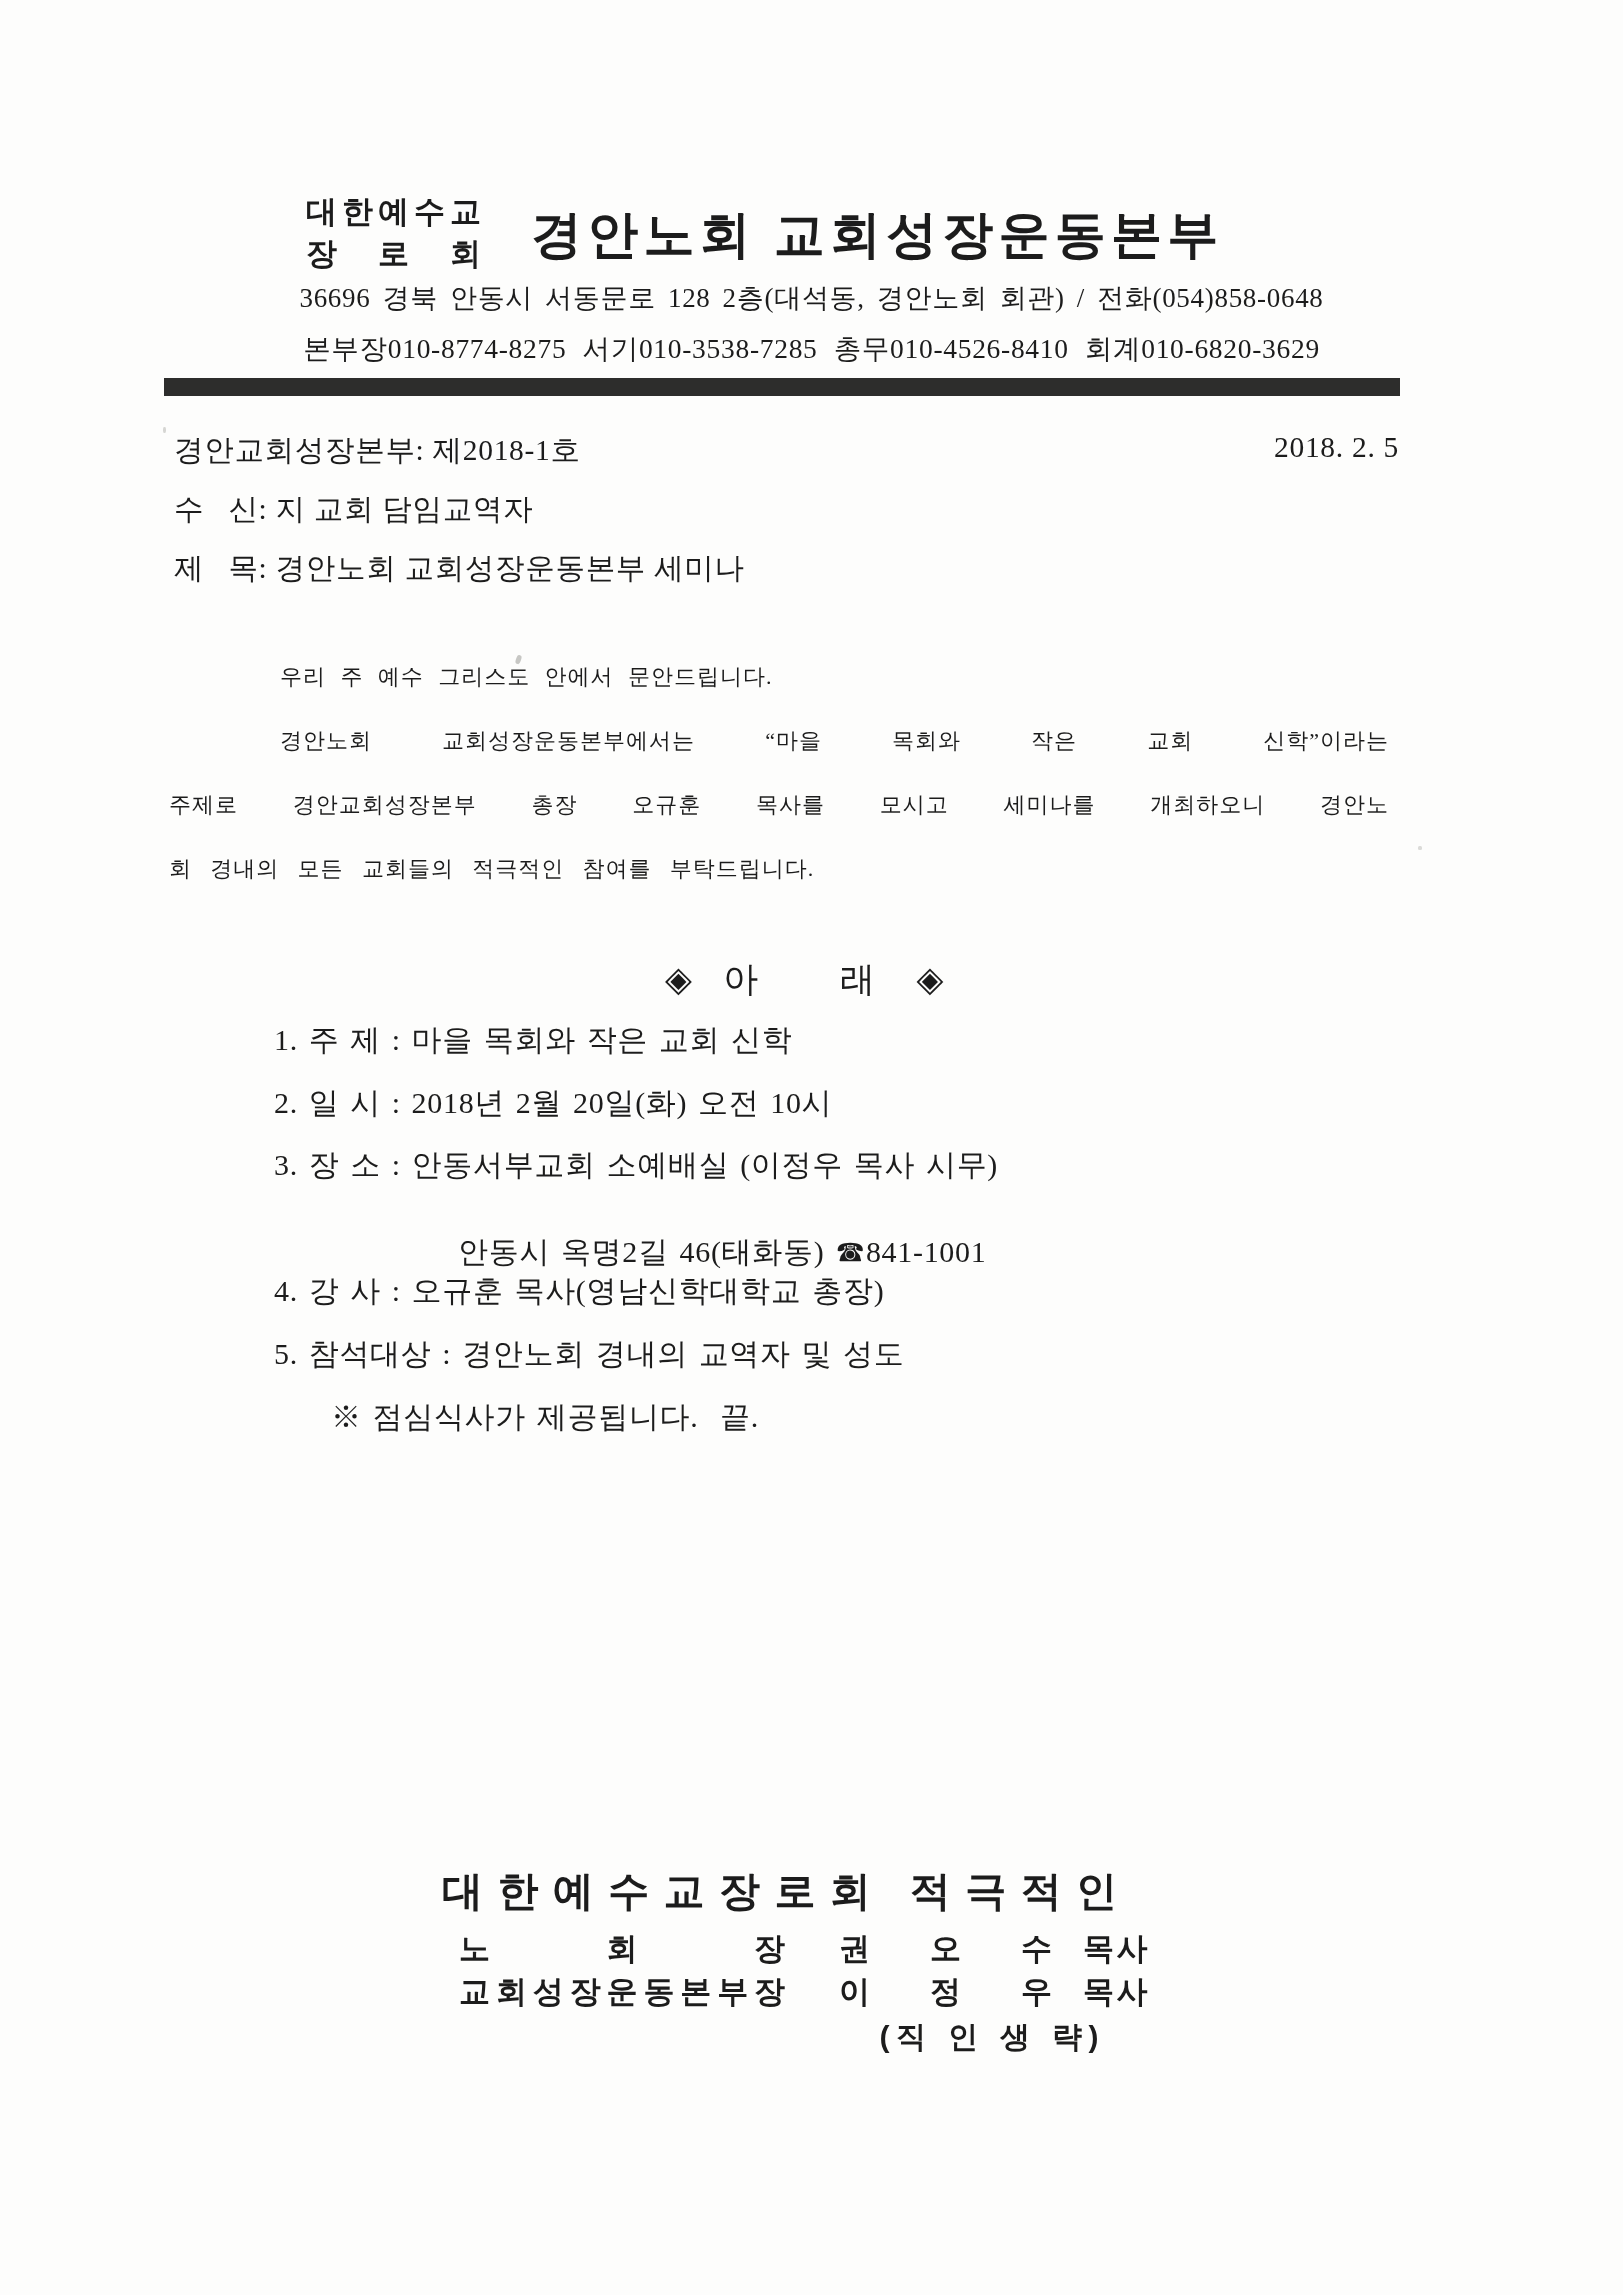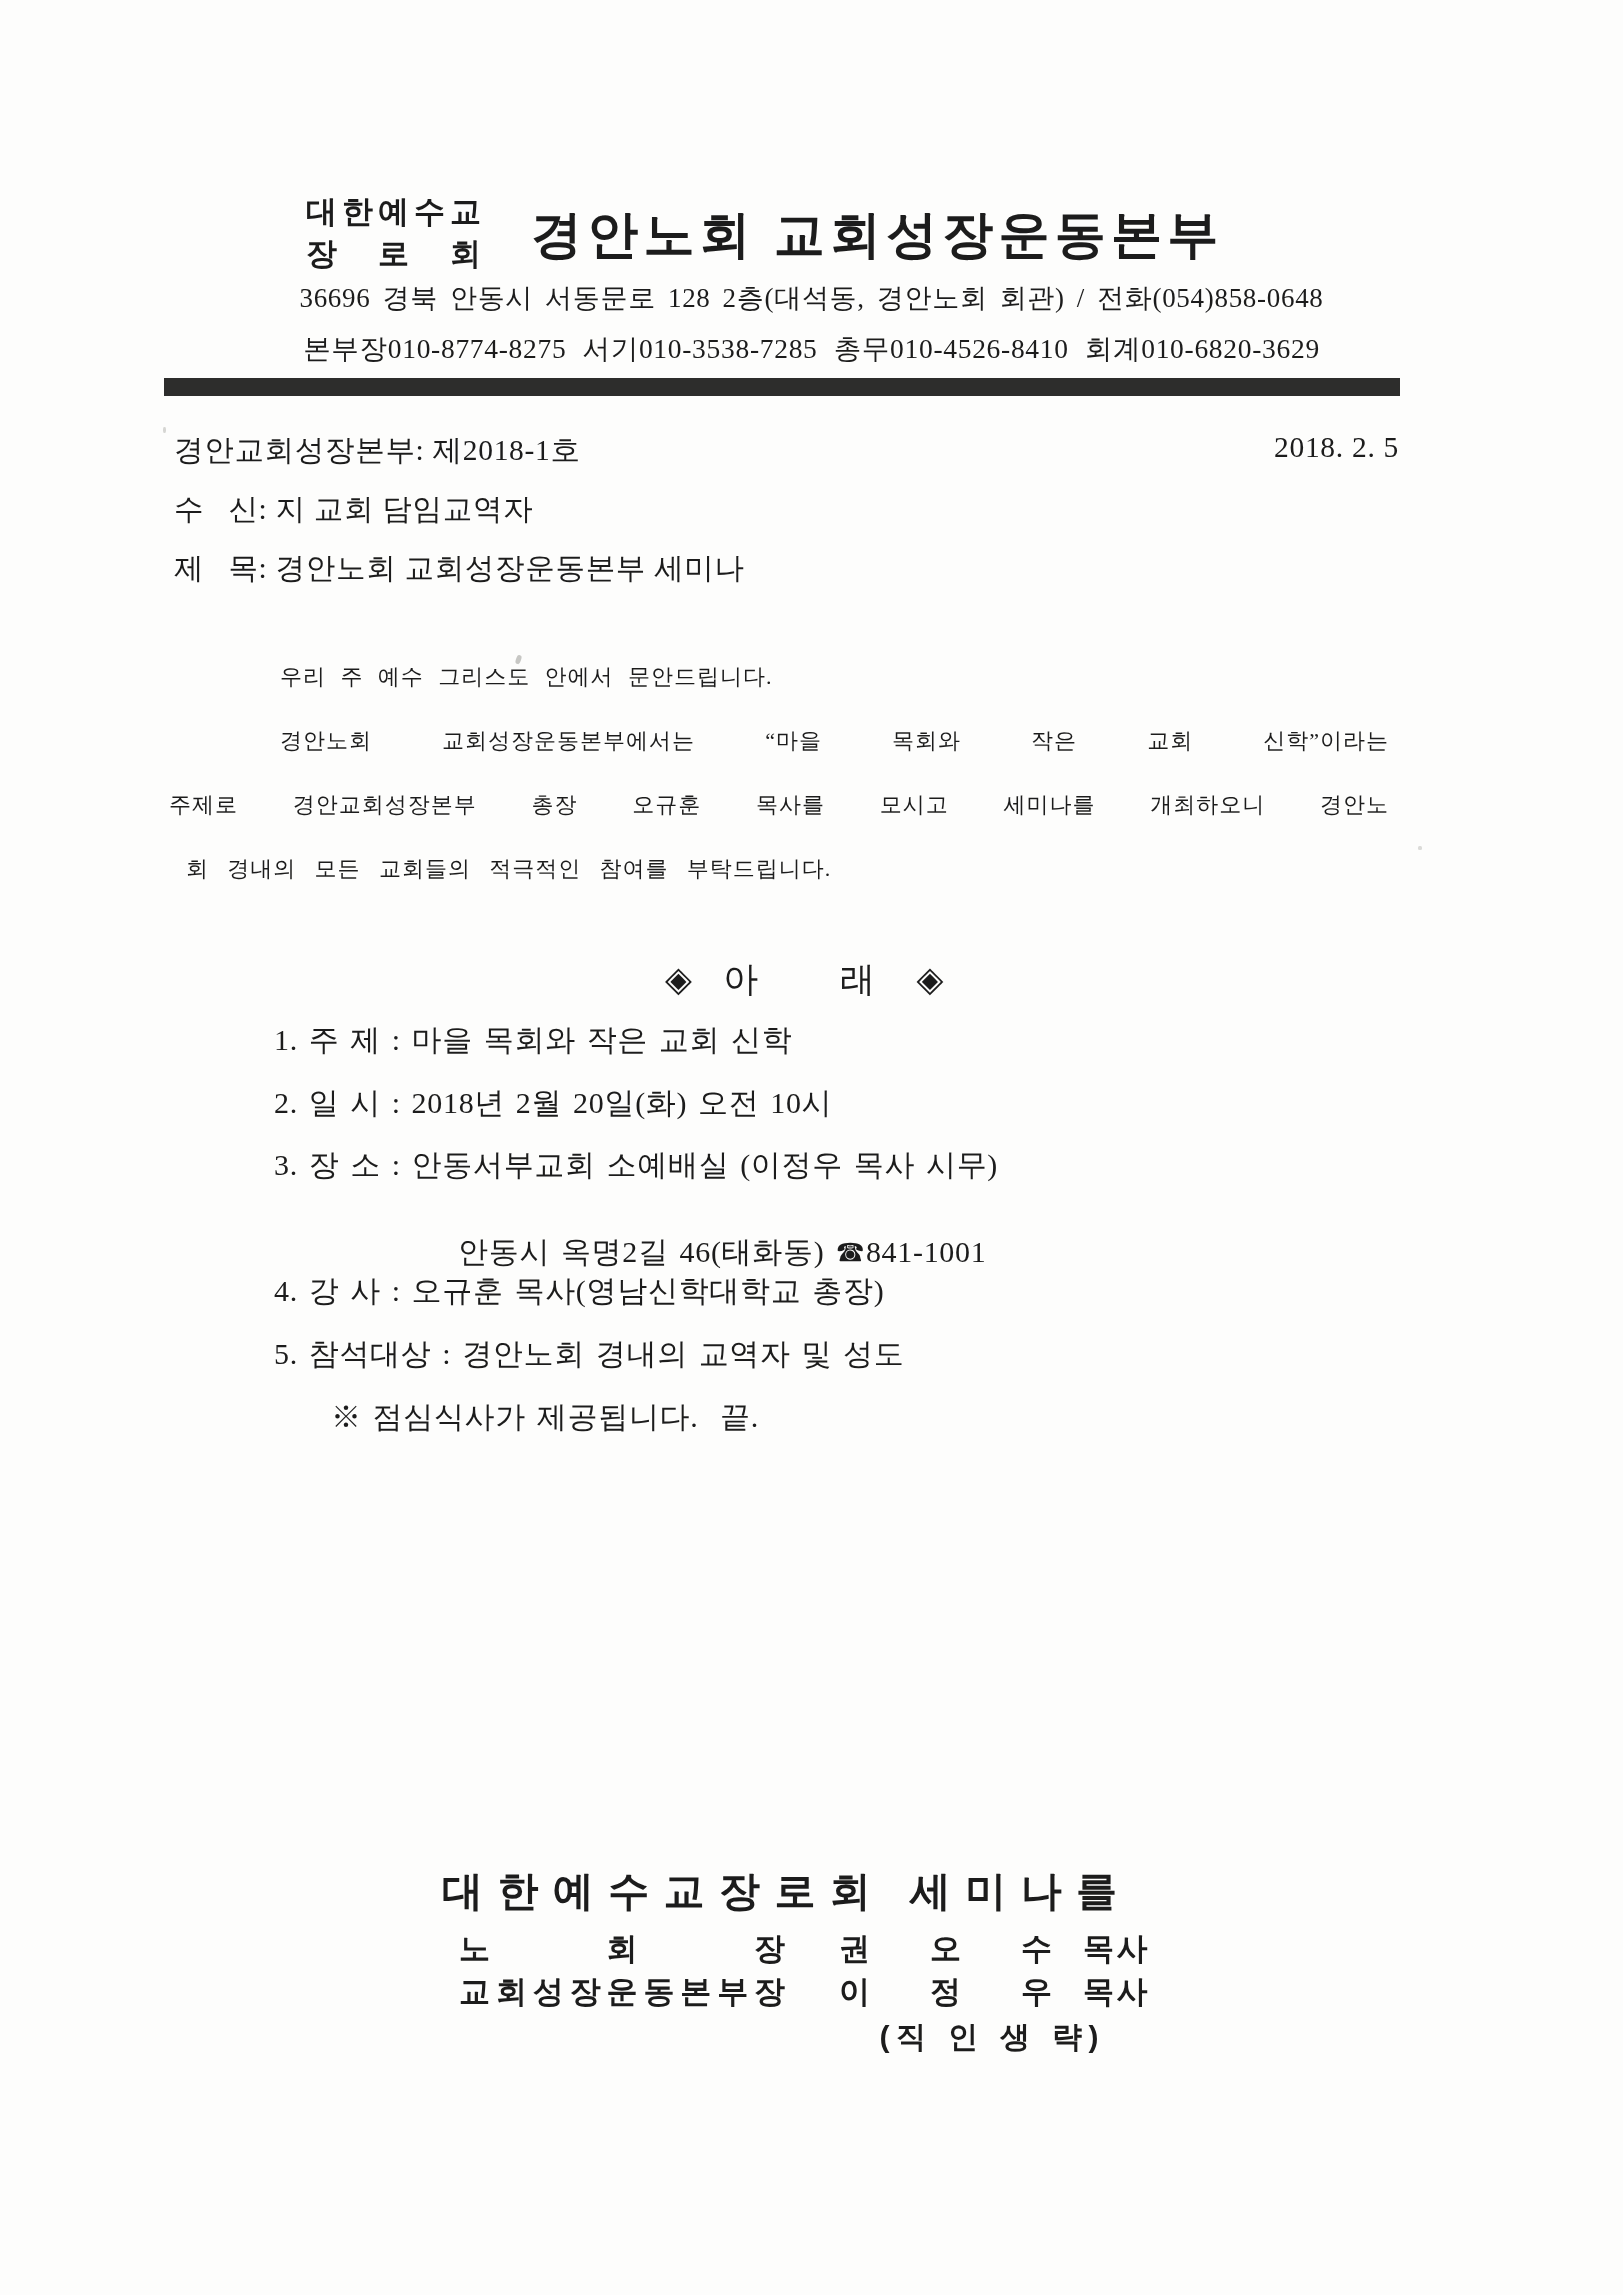--- a/index.html
+++ b/index.html
@@ -60,21 +60,21 @@
 
   
   .body-line { font-size:22px; letter-spacing:1px; line-height:1.2; }
   .greeting  { left:280px; top:664px; word-spacing:7.9px; }
   .para-just {
     white-space:normal;
     text-align:justify; text-align-last:justify;
   }
   .para1 { left:280px; top:728px; width:1109px; }
   .para2 { left:169px; top:792px; width:1220px; }
-  .para3 { left:186px; top:856px; word-spacing:11.8px; }
+  .para3 { left:169px; top:856px; word-spacing:11.8px; }
 
   
   .below-heading {
     left:665px; top:956px;
     font-size:35px; letter-spacing:1.3px;
   }
   .list-line { font-size:30px; letter-spacing:0.7px; word-spacing:2.6px; }
   .li-1 { left:274px; top:1020px; }
   .li-2 { left:274px; top:1083px; }
   .li-3 { left:274px; top:1145px; }
@@ -157,21 +157,21 @@
   <div class="abs below-heading">◈   아        래    ◈</div>
 
   <div class="abs list-line li-1">1. 주 제 : 마을 목회와 작은 교회 신학</div>
   <div class="abs list-line li-2">2. 일 시 : 2018년 2월 20일(화) 오전 10시</div>
   <div class="abs list-line li-3">3. 장 소 : 안동서부교회 소예배실 (이정우 목사 시무)</div>
   <div class="abs list-line li-3b">안동시 옥명2길 46(태화동) ☎841-1001</div>
   <div class="abs list-line li-4">4. 강 사 : 오규훈 목사(영남신학대학교 총장)</div>
   <div class="abs list-line li-5">5. 참석대상 : 경안노회 경내의 교역자 및 성도</div>
   <div class="abs list-line note">※ 점심식사가 제공됩니다.  끝.</div>
 
-  <div class="abs sig-org">대한예수교장로회 세미나를</div>
+  <div class="abs sig-org">대한예수교장로회 적극적인</div>
 
   <div class="sig-row sig-row-1">
     <span class="sig-role">
         <span>노</span>
         <span>회</span>
         <span>장</span>
       </span>
     <span class="sig-name">
         <span>권</span>
         <span>오</span>

